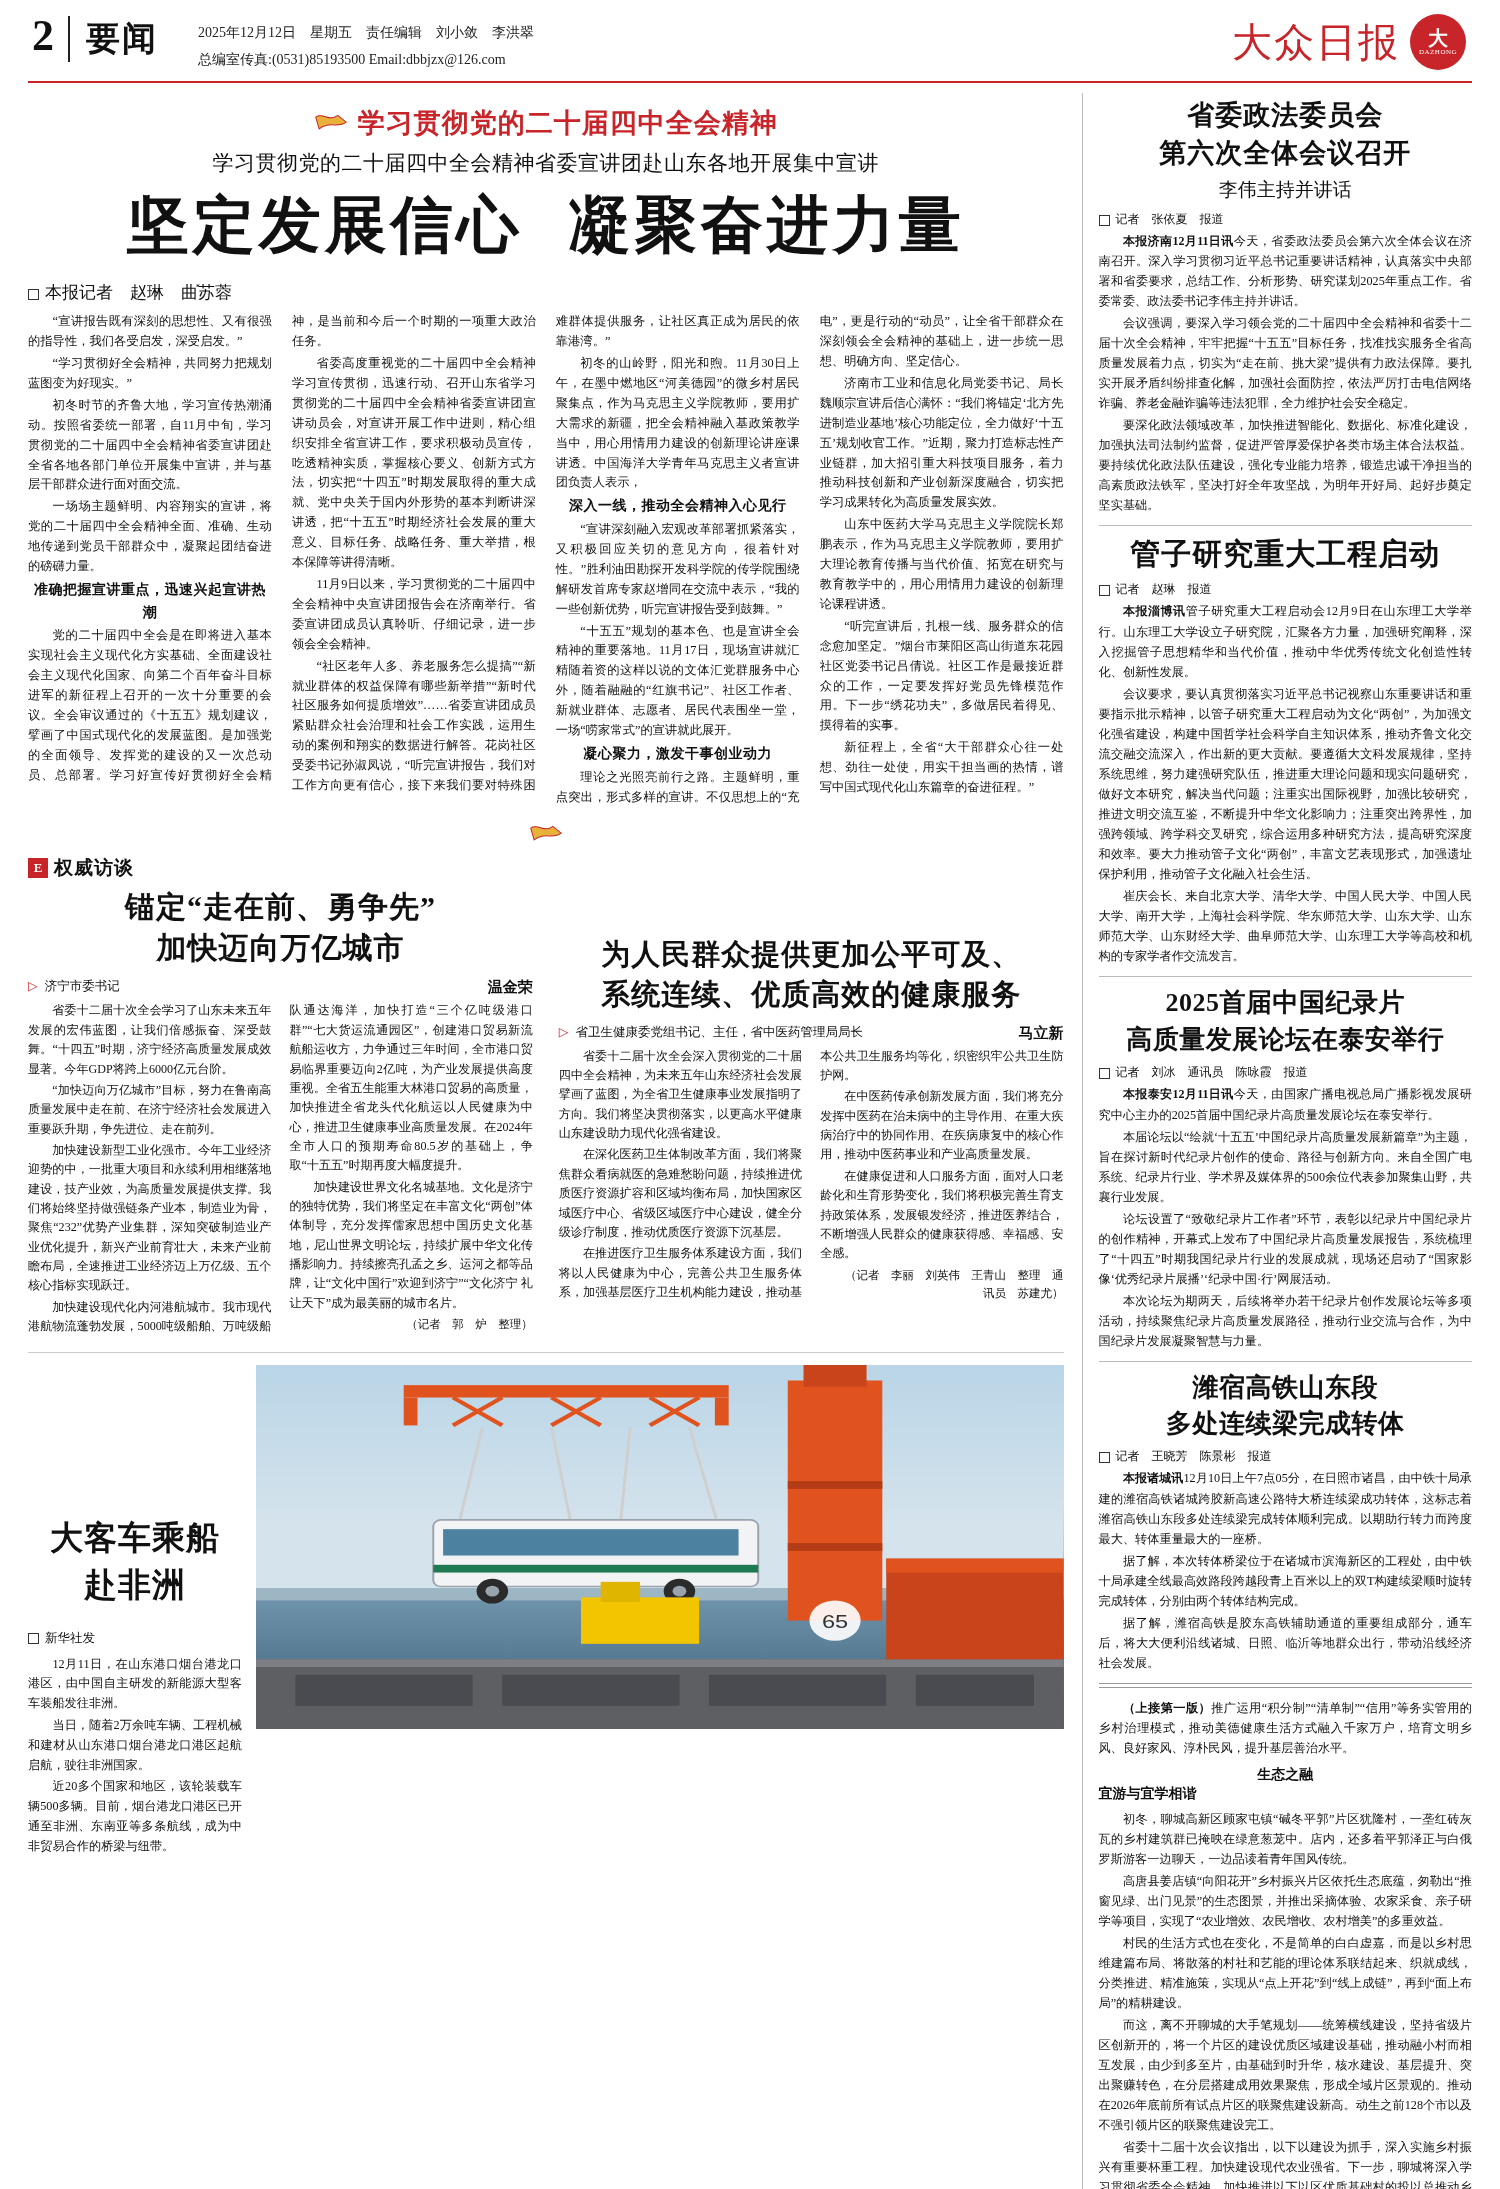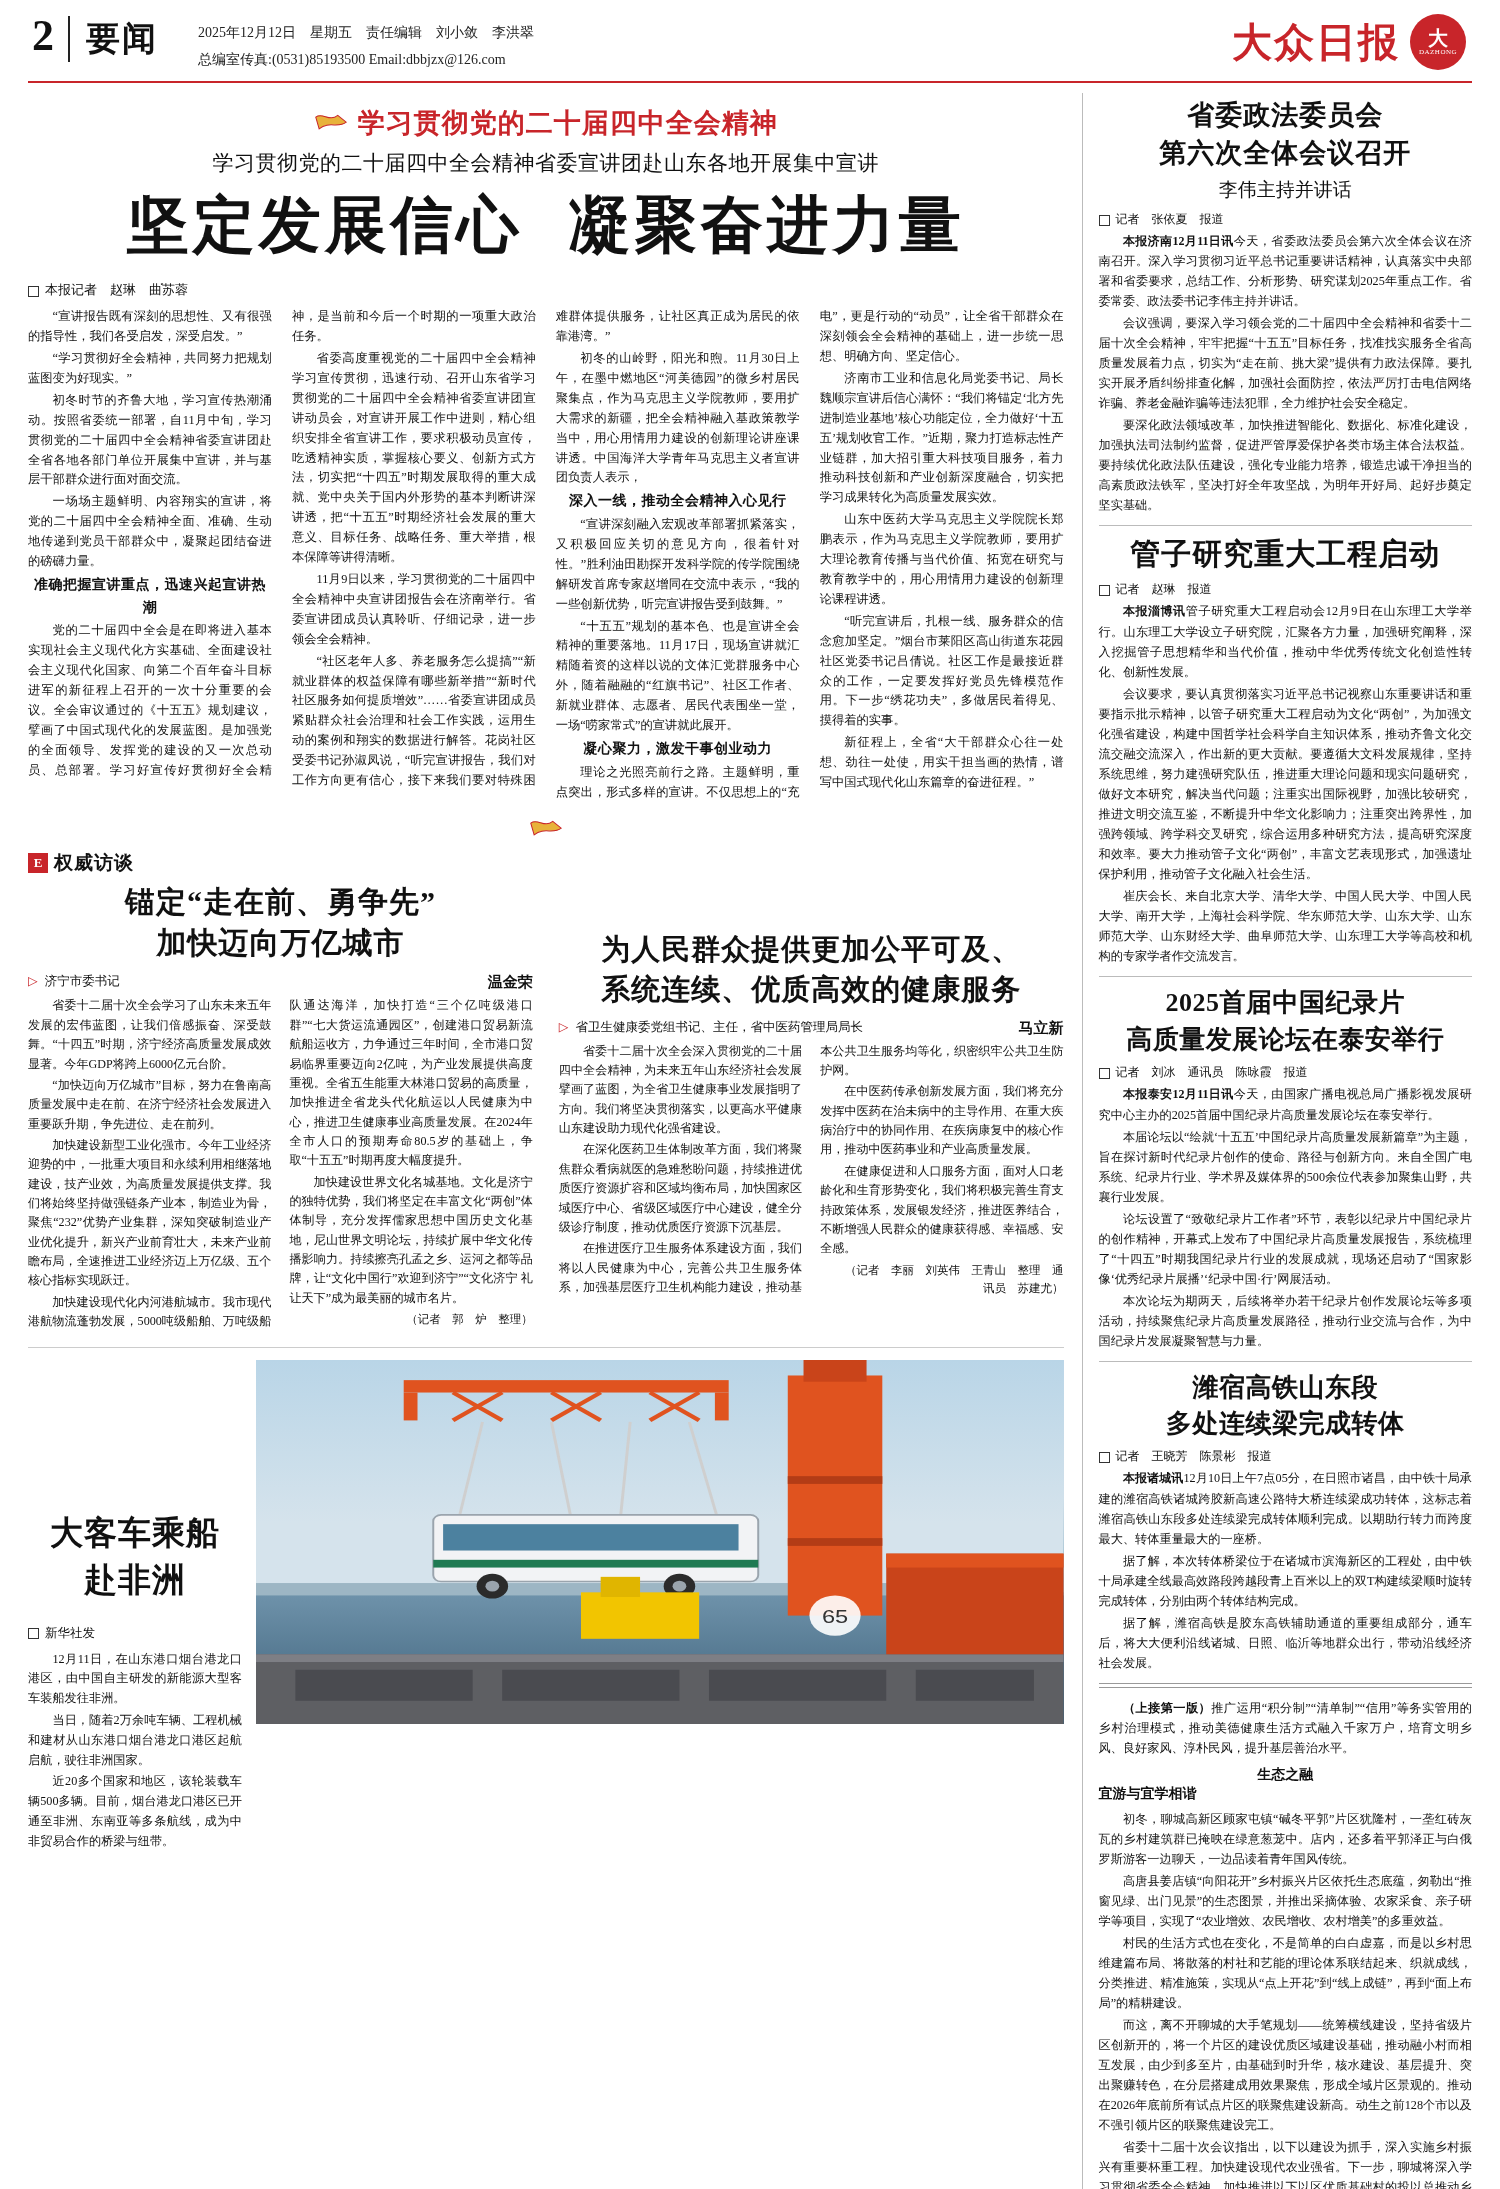--- a/index.html
+++ b/index.html
@@ -14,40 +14,40 @@
   .page { position:relative; width:1500px; height:2189px; box-sizing:border-box; padding:0 28px; }
 
   
   .masthead { display:flex; align-items:flex-start; padding-top:14px; border-bottom:2px solid #c8252a; padding-bottom:8px; }
   .pagenum { font-size:44px; font-weight:bold; line-height:1; padding:0 14px 0 4px; font-family:"Liberation Serif", serif; }
   .vrule { width:2px; background:#222; height:46px; margin-top:2px; }
   .section-title { font-size:34px; font-weight:bold; margin-left:16px; letter-spacing:2px; margin-top:2px; }
   .mh-meta { margin-left:40px; margin-top:6px; font-size:14px; line-height:1.9; color:#222; }
   .mh-meta .row2 { color:#222; }
   .brand { margin-left:auto; display:flex; align-items:center; gap:10px; padding-right:6px; }
-  .brand-text { font-size:40px; font-weight:bold; color:#c8252a; letter-spacing:2px; font-family:"Liberation Serif", serif; }
+  .brand-text { font-size:40px; font-weight:normal; color:#c8252a; letter-spacing:2px; font-family:"Liberation Serif", serif; }
   .brand-badge { width:56px; height:56px; border-radius:50%; background:#c8252a; color:#fff; display:flex; flex-direction:column; align-items:center; justify-content:center; font-size:9px; line-height:1.1; }
   .brand-badge .b1 { font-size:20px; font-weight:bold; }
   .brand-badge .b2 { font-size:7px; letter-spacing:.5px; }
 
   
   .cols { display:flex; gap:18px; margin-top:10px; }
   .left { width:1048px; }
   .right { width:378px; border-left:1px solid #bbb; padding-left:16px; }
 
   
   .banner { display:flex; align-items:center; justify-content:center; gap:10px; margin:12px 0 6px; }
   .banner .ribbon { width:34px; height:22px; }
   .banner-text { color:#c8252a; font-size:27px; font-weight:bold; letter-spacing:1px; }
 
   .kicker { text-align:center; font-size:21px; margin:8px 0 2px; letter-spacing:.5px; }
   .bigtitle { text-align:center; font-size:62px; font-weight:bold; letter-spacing:4px; margin:6px 0 14px; font-family:"Liberation Serif", serif; }
   .bigtitle .gap { display:inline-block; width:46px; }
 
-  .byline { font-size:13px; margin:2px 0 8px; }
+  .byline { font-size:17px; margin:2px 0 8px; }
   .sq { display:inline-block; width:9px; height:9px; border:1px solid #333; margin-right:6px; vertical-align:middle; }
 
   .textcols { column-count:4; column-gap:20px; font-size:12.3px; line-height:1.62; text-align:justify; }
   .textcols p { margin:0 0 2px; text-indent:2em; }
   .subhead { font-weight:bold; font-size:14px; text-align:center; margin:9px 0 5px; text-indent:0 !important; letter-spacing:.5px; }
 
   
   .banner2 { margin-top:16px; }
 
   .interview-tag { display:flex; align-items:center; gap:6px; margin:10px 0 2px; }

